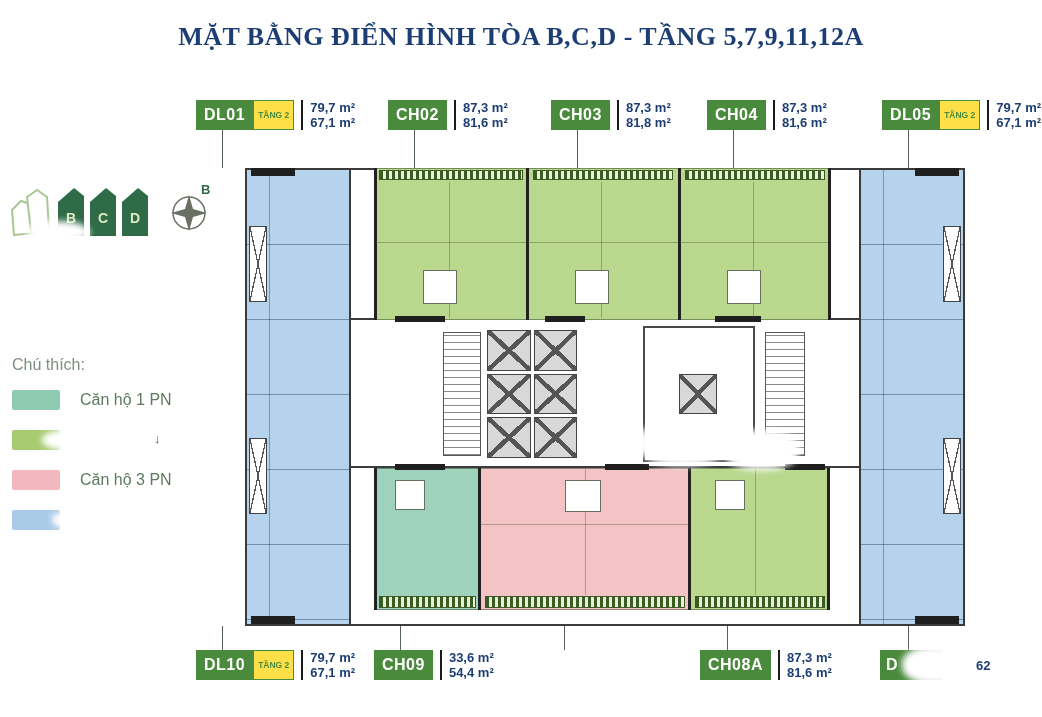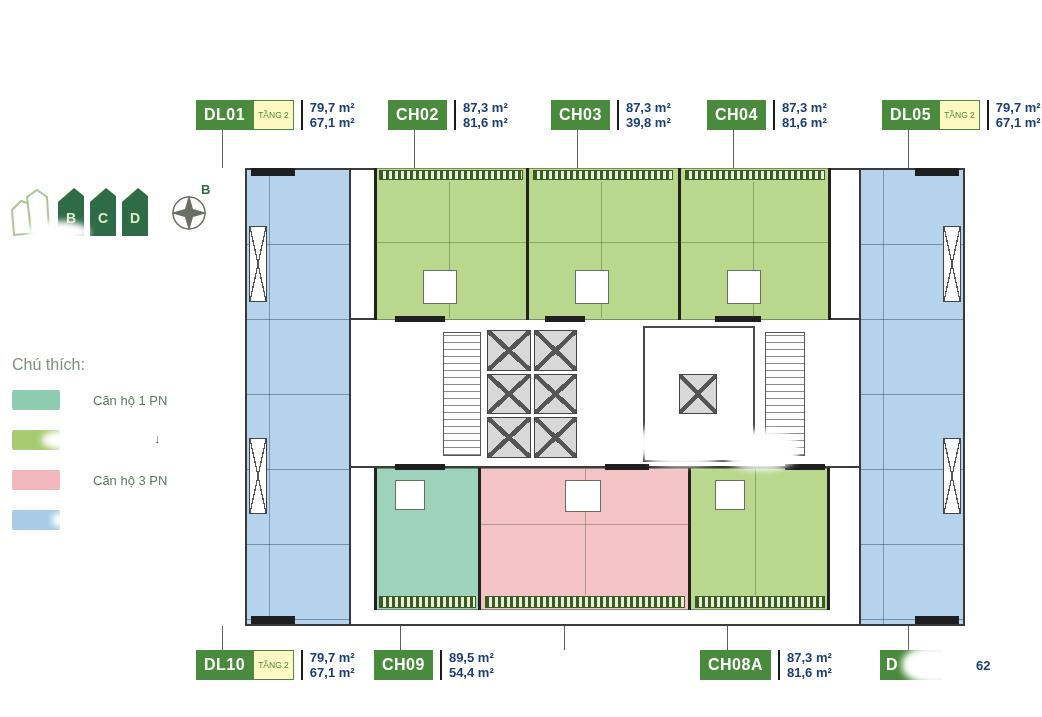--- a/index.html
+++ b/index.html
@@ -18,21 +18,21 @@
   
   .unit-label { position:absolute; display:flex; align-items:stretch; height:30px; }
   .badge {
     background:var(--badge-green, #4a8a3c); color:#fff; font-weight:bold;
     font-size:16px; letter-spacing:0.5px; display:flex; align-items:center;
     justify-content:center; padding:0 8px; min-width:38px;
   }
   .badge-cut { justify-content:flex-start; padding-left:6px; width:48px; }
   .floor-tag {
     border:1px solid var(--badge-green, #4a8a3c); color:var(--badge-green, #4a8a3c);
-    background:#fef9c3; font-size:8.5px; font-weight:normal; display:flex; align-items:center;
+    background:#fde047; font-size:8.5px; font-weight:bold; display:flex; align-items:center;
     padding:0 4px; white-space:nowrap;
   }
   .vline { width:2px; background:#1a1a1a; margin-left:7px; }
   .areas {
     display:flex; flex-direction:column; justify-content:center; margin-left:7px;
     color:var(--navy, #1d3e74); font-weight:bold; font-size:13px; line-height:15px;
     white-space:nowrap;
   }
   .connector { position:absolute; width:1px; background:#55615a; }
 
@@ -80,31 +80,32 @@
       linear-gradient(to bottom right, transparent 46%, #555 46% 54%, transparent 54%);
   }
   .core-room { background:#fff; border:2px solid #4a4a4a; }
   .smudge { position:absolute; background:#fff; border-radius:45%; filter:blur(3px); }
 
   
   .legend { position:absolute; left:12px; top:356px; width:200px; }
   .legend-heading { color:#7d8f80; font-size:16px; margin-bottom:16px; }
   .legend-item { position:relative; display:flex; align-items:center; height:20px; margin-bottom:20px; }
   .swatch { width:48px; height:20px; border-radius:2px; flex:0 0 auto; }
-  .legend-label { margin-left:33px; color:var(--text-green, #5d7a60); font-size:13px; white-space:nowrap; }
+  .legend-label { margin-left:20px; color:var(--text-green, #5d7a60); font-size:16px; white-space:nowrap; }
   .remnant { position:absolute; left:142px; top:1px; color:#55615a; font-size:13px; }
 
   
   .logo { position:absolute; left:8px; top:180px; width:215px; height:66px; }
 </style>
 </head>
 <body>
 
 <div class="page">
 
+  <div class="title">MẶT BẰNG ĐIỂN HÌNH TÒA B,C,D - TẦNG 5,7,9,11,12A</div>
 
   <div class="logo">
     <svg width="215" height="66" viewBox="0 0 215 66">
       <path d="M4 30 L13 21 L25 25 L27 53 L6 55 Z" fill="#ffffff" stroke="#a9c795" stroke-width="2"></path>
       <path d="M19 17 L29 10 L39 17 L41 50 L23 52 Z" fill="#ffffff" stroke="#a9c795" stroke-width="2"></path>
       <path d="M50 22 L66 8 L76 16 L76 56 L50 56 Z" fill="var(--logo-green, #2e6b46)"></path>
       <path d="M82 22 L98 8 L108 16 L108 56 L82 56 Z" fill="var(--logo-green, #2e6b46)"></path>
       <path d="M114 22 L130 8 L140 16 L140 56 L114 56 Z" fill="var(--logo-green, #2e6b46)"></path>
       <text x="63" y="43" text-anchor="middle" font-size="14" font-weight="bold" fill="#dcebc4">B</text>
       <text x="95" y="43" text-anchor="middle" font-size="14" font-weight="bold" fill="#dcebc4">C</text>
@@ -154,21 +155,21 @@
     <div class="areas">
       <div>87,3 m²</div>
       <div>81,6 m²</div>
     </div>
   </div>
   <div class="unit-label" style="left:551px; top:100px;">
     <div class="badge">CH03</div>
     <div class="vline"></div>
     <div class="areas">
       <div>87,3 m²</div>
-      <div>39,8 m²</div>
+      <div>81,8 m²</div>
     </div>
   </div>
   <div class="unit-label" style="left:707px; top:100px;">
     <div class="badge">CH04</div>
     <div class="vline"></div>
     <div class="areas">
       <div>87,3 m²</div>
       <div>81,6 m²</div>
     </div>
   </div>
@@ -284,21 +285,21 @@
     <div class="vline"></div>
     <div class="areas">
       <div>79,7 m²</div>
       <div>67,1 m²</div>
     </div>
   </div>
   <div class="unit-label" style="left:374px; top:650px;">
     <div class="badge">CH09</div>
     <div class="vline"></div>
     <div class="areas">
-      <div>89,5 m²</div>
+      <div>33,6 m²</div>
       <div>54,4 m²</div>
     </div>
   </div>
   <div class="unit-label" style="left:700px; top:650px;">
     <div class="badge">CH08A</div>
     <div class="vline"></div>
     <div class="areas">
       <div>87,3 m²</div>
       <div>81,6 m²</div>
     </div>

